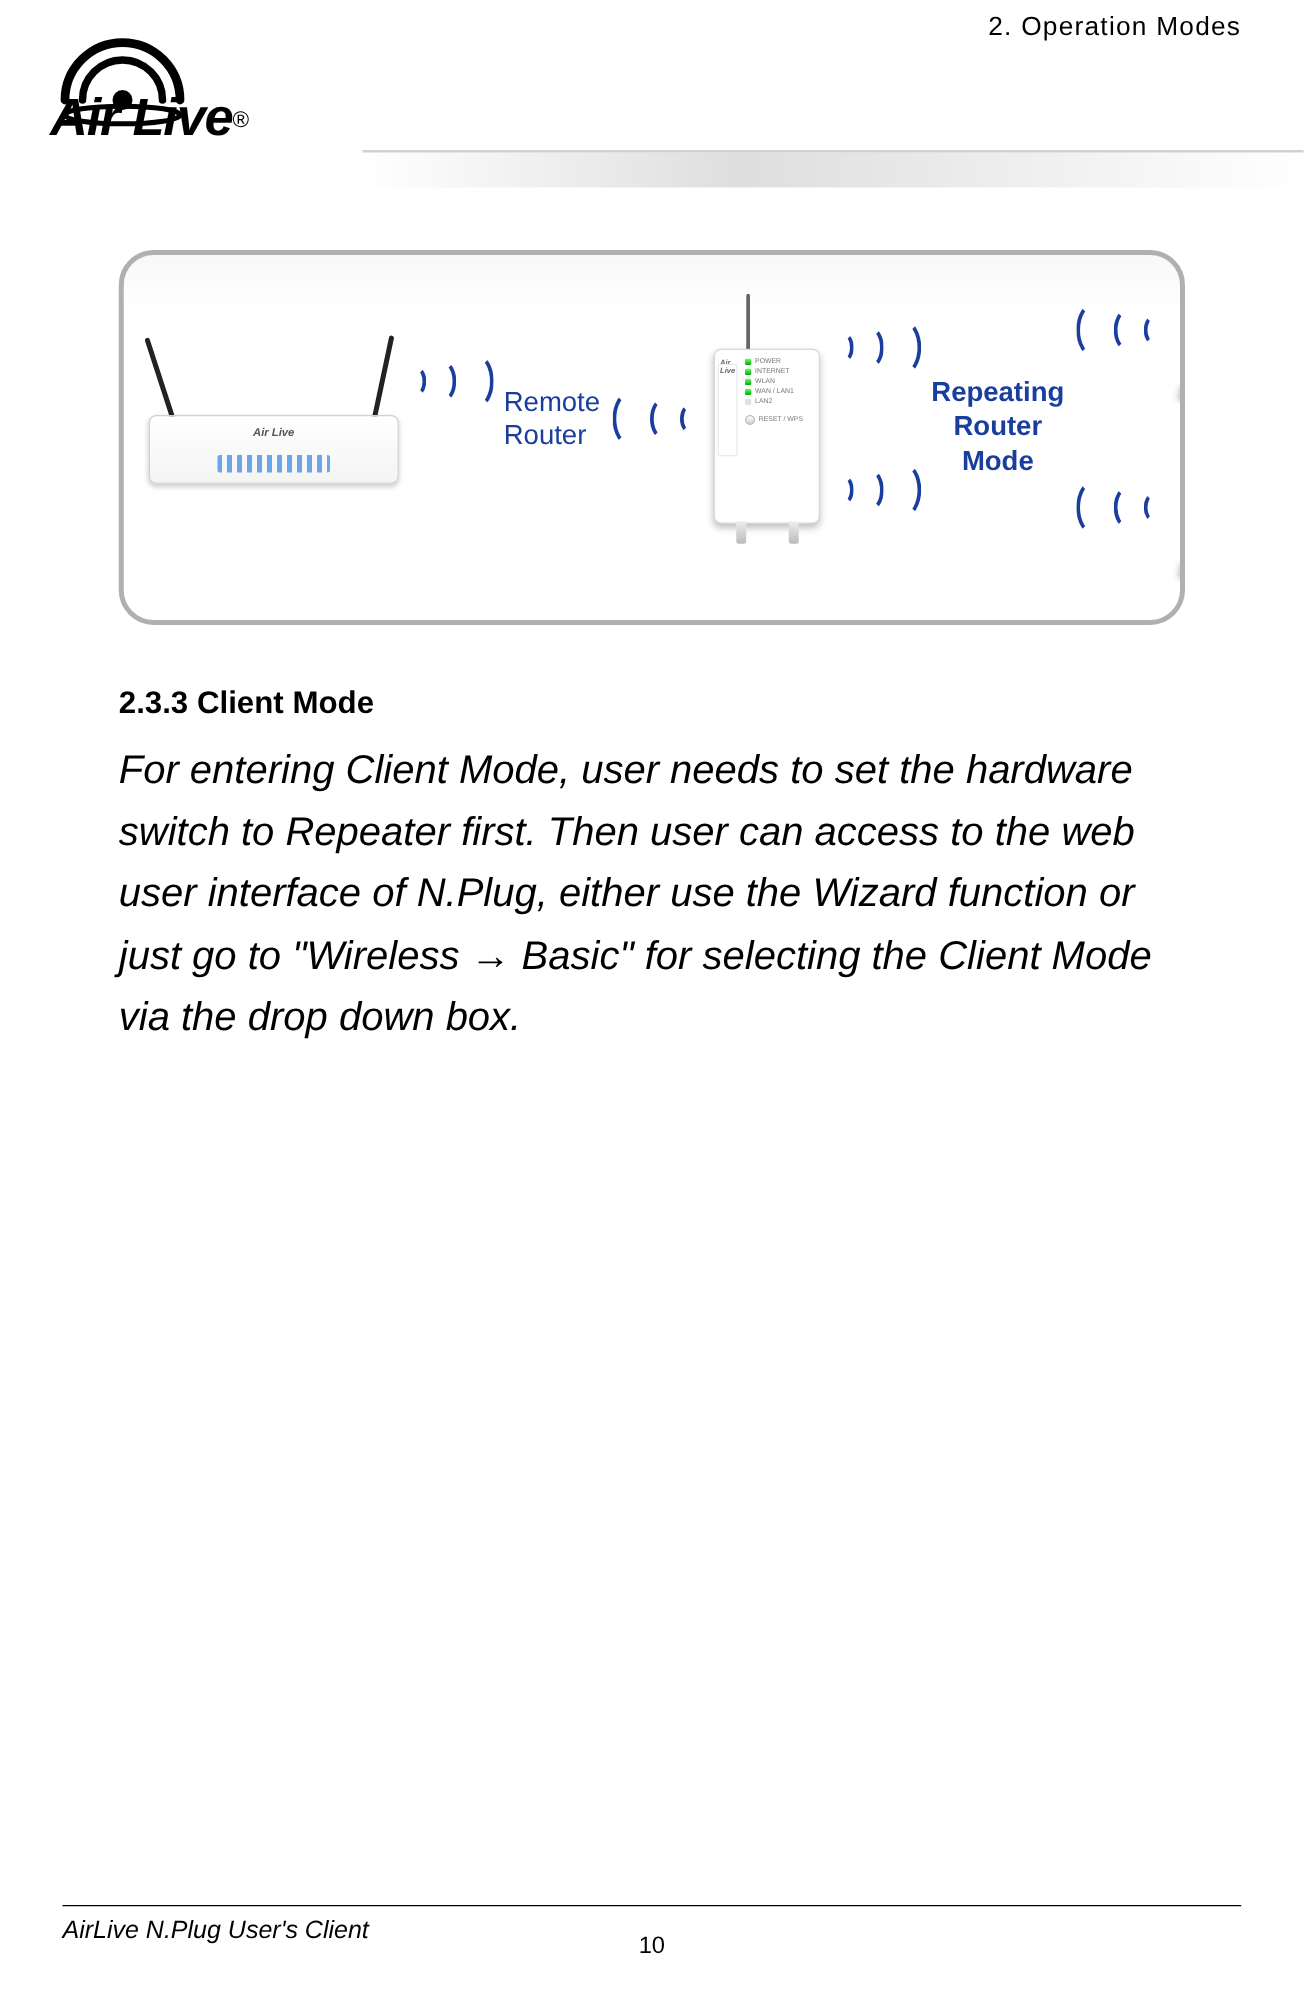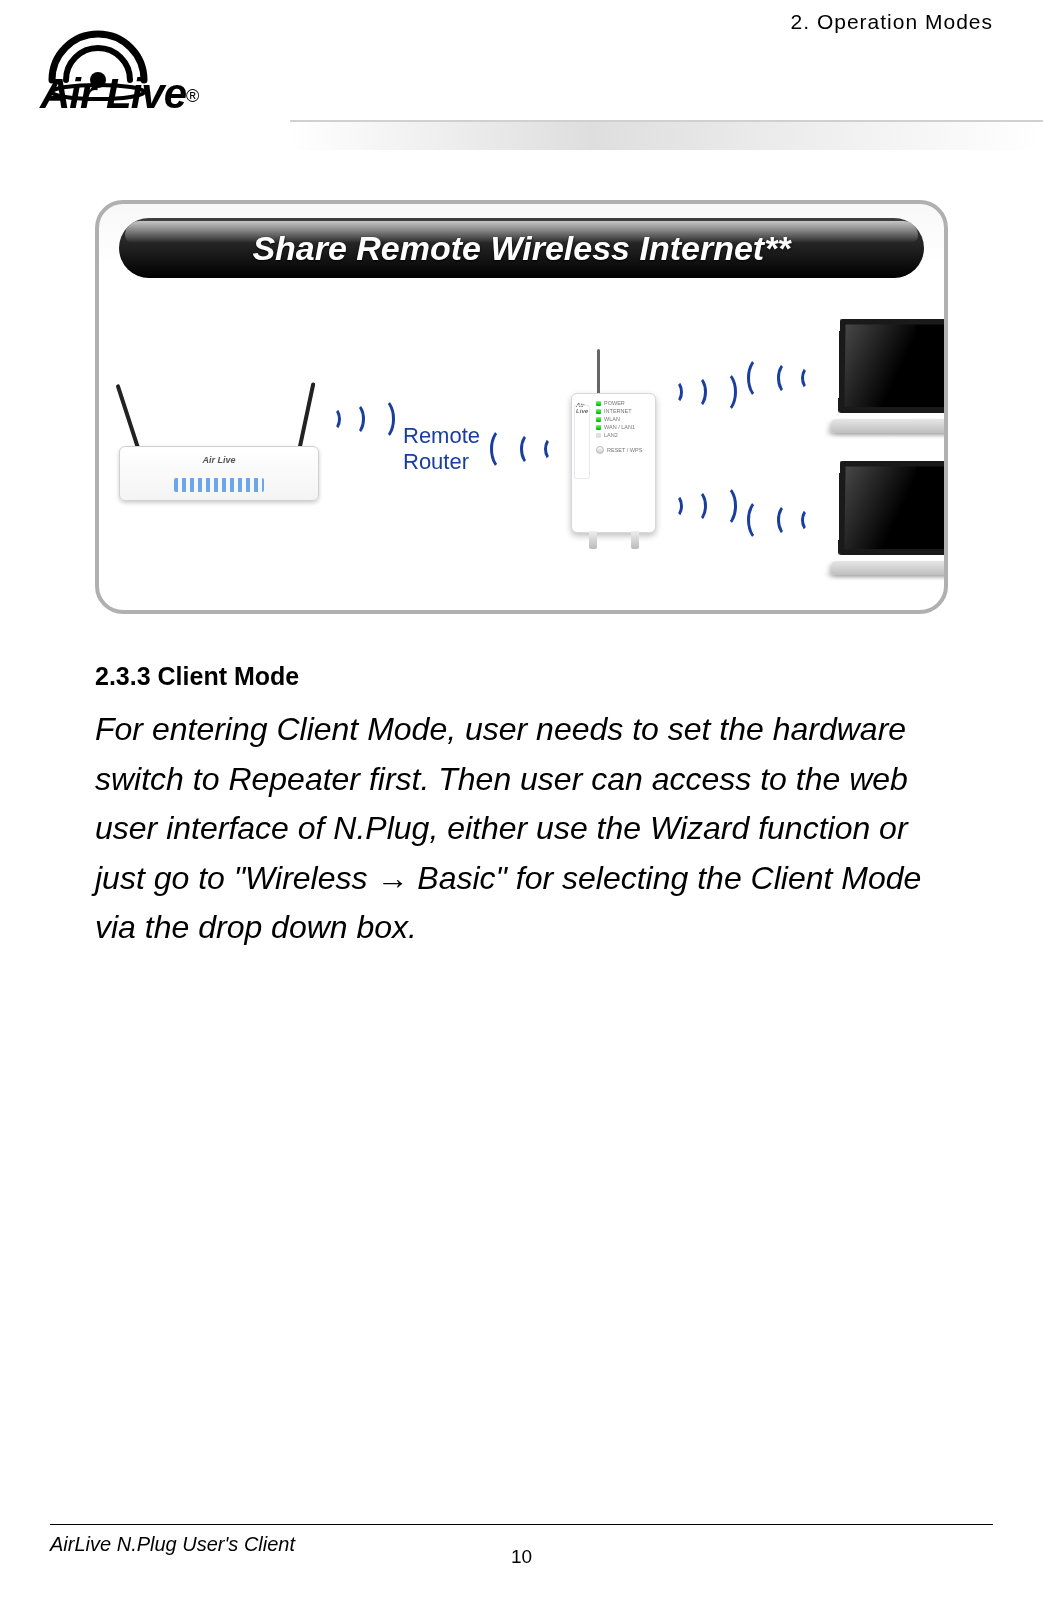--- a/index.html
+++ b/index.html
@@ -239,23 +239,20 @@
     <div style="position:absolute; left:0; top:40px; white-space:nowrap;">
       <span class="logo-text">Air Live</span><span class="reg">®</span>
     </div>
   </div>
 
   <div class="header-rule"></div>
 
   <div class="content">
 
     <div class="diagram-frame">
-      <div class="banner">
-        <span class="banner-text">Share Remote Wireless Internet**</span>
-      </div>
 
       <div class="diagram-body">
 
         <div class="col">
           <div style="display:flex; align-items:flex-end; gap:6px;">
             <div class="router-box">
               <div class="antenna a1"></div>
               <div class="antenna a2"></div>
               <div class="router">
                 <span class="router-logo">Air Live</span>
@@ -320,20 +317,24 @@
                   <div class="arc s2"></div>
                   <div class="arc s3"></div>
                 </div>
               <div class="wave">
                   <div class="arc s1"></div>
                   <div class="arc s2"></div>
                   <div class="arc s3"></div>
                 </div>
             </div>
           </div>
+          <div class="label-center">
+            <span>Repeating</span><br>
+            <span>Router Mode</span>
+          </div>
         </div>
 
         <div class="laptops">
           <div class="laptop-row">
             <div class="wave left">
                 <div class="arc s1"></div>
                 <div class="arc s2"></div>
                 <div class="arc s3"></div>
               </div>
             <div class="col">

